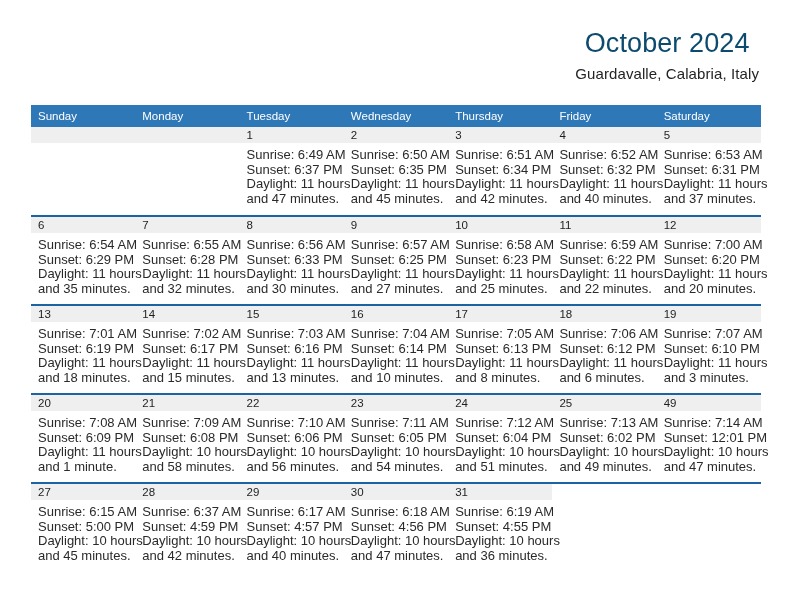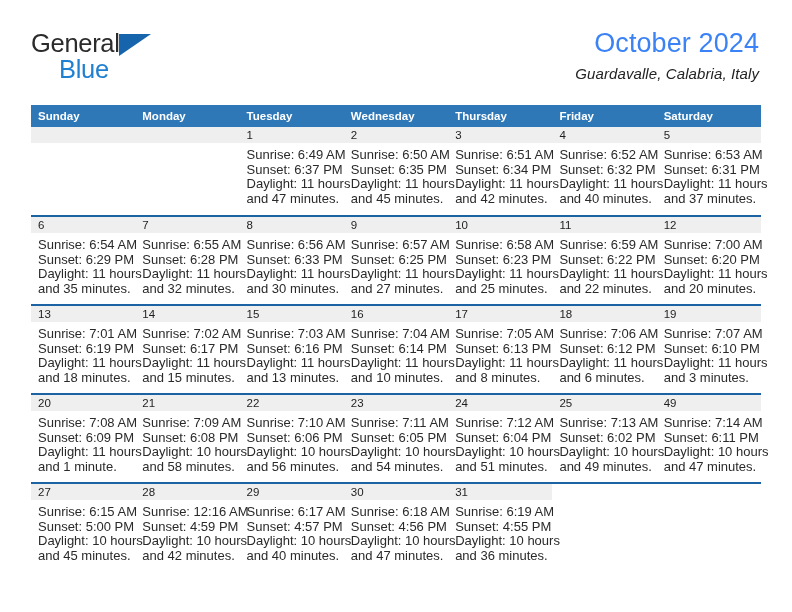--- a/index.html
+++ b/index.html
@@ -34,40 +34,40 @@
   .logo-triangle {
     position: absolute; left: 88px; top: 8px;
     width: 0; height: 0;
     border-left: 32px solid #1664ac;
     border-bottom: 22px solid transparent;
   }
   .title-block {
     position: absolute; right: 0; top: 0; text-align: right;
   }
   .cal-title {
-    font-size: 27px; font-weight: normal; color: #3b82f6;
-    line-height: 34px; letter-spacing: 0.1px;
+    font-size: 27px; font-weight: normal; color: #0c4a6e;
+    line-height: 34px; letter-spacing: 0.1px; text-align: center;
   }
   .cal-subtitle {
     font-size: 15px; color: #242424; line-height: 22px;
-    margin-top: 3px; letter-spacing: 0.1px; font-style: italic;
+    margin-top: 3px; letter-spacing: 0.1px;
   }
 
   
   .calendar {
     position: absolute;
     left: 31px; top: 105px;
     width: 730px;
   }
   .cal-table { width: 100%; border-collapse: collapse; table-layout: fixed; }
   .cal-table th {
     background: #2e78b8;
     color: #ffffff;
     font-size: 11.5px;
-    font-weight: bold;
+    font-weight: normal;
     text-align: left;
     padding: 5px 0 5px 7px;
     height: 21px;
   }
   .week-row td {
     vertical-align: top;
     padding: 0;
     border-top: 2px solid #1c63a4;
     height: 89px;
   }
@@ -89,25 +89,20 @@
   .cell-body div { white-space: nowrap; }
   .cell-empty .daynum-band { background: #efefef; }
   .cell-blank .daynum-band { background: transparent; }
 </style>
 </head>
 <body>
 
 <div class="page">
 
   <div class="masthead">
-    <div class="logo">
-      <span class="logo-general">General</span>
-      <span class="logo-triangle"></span>
-      <span class="logo-blue">Blue</span>
-    </div>
     <div class="title-block">
       <div class="cal-title">October 2024</div>
       <div class="cal-subtitle">Guardavalle, Calabria, Italy</div>
     </div>
   </div>
 
   <div class="calendar">
     <table class="cal-table">
       <thead>
         <tr id="weekday-header-row">
@@ -356,40 +351,40 @@
                 <div>Sunrise: 7:13 AM</div>
                 <div>Sunset: 6:02 PM</div>
                 <div>Daylight: 10 hours</div>
                 <div>and 49 minutes.</div>
               </div>
             </td>
             <td class="day-cell">
               <div class="daynum-band">49</div>
               <div class="cell-body">
                 <div>Sunrise: 7:14 AM</div>
-                <div>Sunset: 6:11 PM</div>
+                <div>Sunset: 12:01 PM</div>
                 <div>Daylight: 10 hours</div>
                 <div>and 47 minutes.</div>
               </div>
             </td>
           </tr>
           <tr class="week-row">
             <td class="day-cell">
               <div class="daynum-band">27</div>
               <div class="cell-body">
                 <div>Sunrise: 6:15 AM</div>
                 <div>Sunset: 5:00 PM</div>
                 <div>Daylight: 10 hours</div>
                 <div>and 45 minutes.</div>
               </div>
             </td>
             <td class="day-cell">
               <div class="daynum-band">28</div>
               <div class="cell-body">
-                <div>Sunrise: 12:16 AM</div>
+                <div>Sunrise: 6:37 AM</div>
                 <div>Sunset: 4:59 PM</div>
                 <div>Daylight: 10 hours</div>
                 <div>and 42 minutes.</div>
               </div>
             </td>
             <td class="day-cell">
               <div class="daynum-band">29</div>
               <div class="cell-body">
                 <div>Sunrise: 6:17 AM</div>
                 <div>Sunset: 4:57 PM</div>

